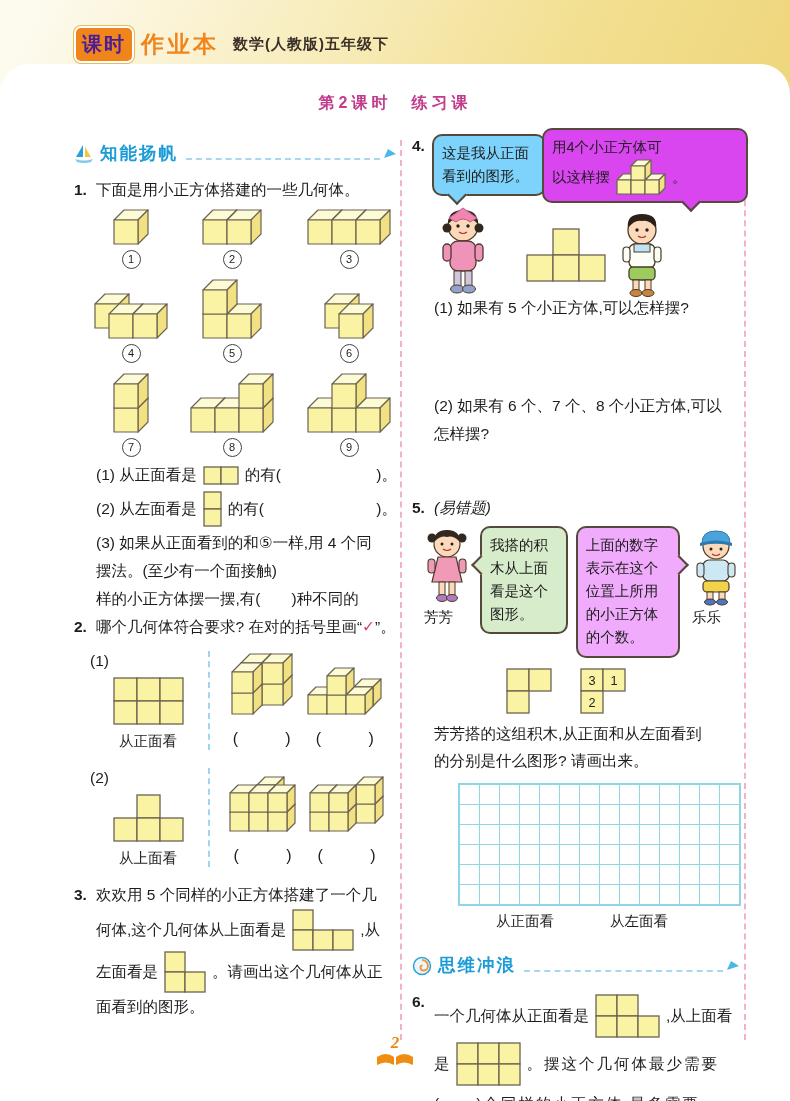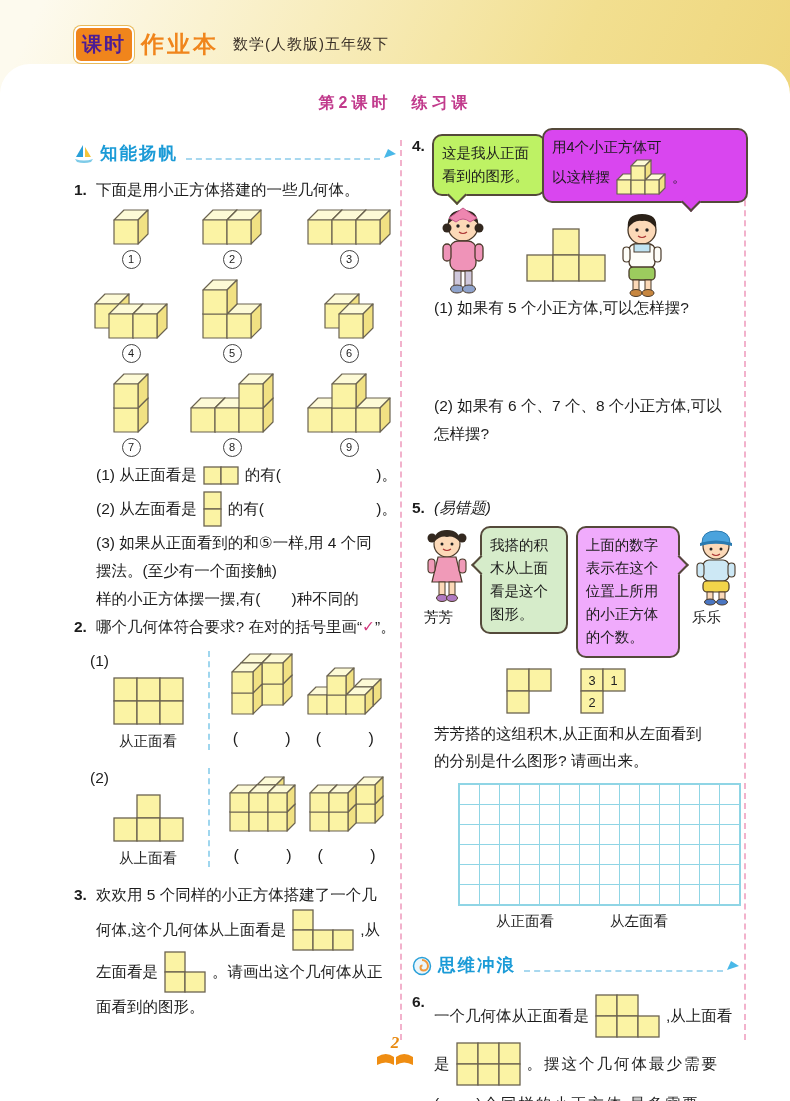--- a/index.html
+++ b/index.html
@@ -5,21 +5,21 @@
   html,body{margin:0;padding:0;background:#e8e8e8;}
   .page{position:relative;width:790px;height:1101px;background:#fff;overflow:hidden;
         font-family:"Liberation Sans","DejaVu Sans",sans-serif;color:#1c1c1c;}
   .banner{position:absolute;top:0;left:0;right:0;height:140px;
         background:linear-gradient(115deg,#fdfaee 5%,#f8edbe 38%,#f2df90 70%,#eed57a 100%);}
   .sheet{position:absolute;top:64px;left:0;right:0;bottom:0;background:#fff;border-radius:30px 30px 0 0;}
   .logo{position:absolute;top:26px;left:74px;display:flex;align-items:center;z-index:5;}
   .logo-badge{background:#f0851c;color:#4c1d95;font-weight:bold;font-size:20px;padding:3px 6px;
         border-radius:7px;letter-spacing:2px;border:2px solid #fff;box-shadow:0 0 0 1px #e8ba5a;}
   .logo-suffix{color:#f0851c;font-weight:bold;font-size:23px;letter-spacing:3px;margin-left:7px;}
-  .edition{color:#3a3028;font-weight:normal;font-size:15px;margin-left:14px;letter-spacing:1px;}
+  .edition{color:#3a3028;font-weight:bold;font-size:15px;margin-left:14px;letter-spacing:1px;}
   .title{position:absolute;top:82px;left:0;width:100%;text-align:center;color:#c13a8c;
         font-size:16px;font-weight:bold;letter-spacing:4px;z-index:5;}
   .vdash{position:absolute;top:140px;height:900px;width:0;border-left:2px dashed #f2b2cc;z-index:4;}
   .vd-c{left:400px;}.vd-r{left:744px;}
   .col{position:absolute;font-size:15.5px;line-height:1.8;z-index:5;}
   .col-l{left:74px;top:132px;width:323px;}
   .col-r{left:412px;top:132px;width:328px;}
   .sec-head{display:flex;align-items:center;margin:6px 0 6px;}
   .sec-title{color:#1b9bd7;font-size:17.5px;font-weight:bold;letter-spacing:2px;margin-left:6px;}
   .sec-line{flex:1;border-bottom:2px dashed #a8d8ef;height:10px;margin:0 3px 0 8px;}
@@ -39,21 +39,21 @@
   .q2left{width:116px;flex:none;display:flex;flex-direction:column;}
   .q2figwrap{display:flex;flex-direction:column;align-items:center;margin-top:2px;}
   .q2view-label{font-size:14.5px;margin-top:3px;}
   .q2div{border-left:2px dashed #9fd6ee;margin:4px 6px 4px 2px;}
   .q2opts{flex:1;display:flex;justify-content:space-evenly;align-items:flex-end;}
   .q2opt{display:flex;flex-direction:column;align-items:center;}
   .q2paren{display:flex;width:58px;justify-content:space-between;font-size:16px;margin-top:10px;}
   .q4illus{position:relative;height:162px;}
   .bubble{position:absolute;border:2px solid #54493a;border-radius:10px;padding:6px 8px;
         font-size:14.5px;line-height:1.6;z-index:2;}
-  .b-cream{background:#bef264;}
+  .b-cream{background:#7dd3fc;}
   .b-pink{background:#d946ef;}
   .b-green{background:#d6ecca;}
   .b-yellow{background:#f0abfc;}
   .btail{position:absolute;width:12px;height:12px;background:inherit;transform:rotate(45deg);z-index:1;}
   .t-down{bottom:-8px;border-right:2px solid #54493a;border-bottom:2px solid #54493a;}
   .t-left{left:-8px;top:30px;border-left:2px solid #54493a;border-bottom:2px solid #54493a;}
   .t-right{right:-8px;top:30px;border-top:2px solid #54493a;border-right:2px solid #54493a;}
   .q5illus{display:flex;align-items:flex-start;margin:4px 0 2px -10px;}
   .kidcol{display:flex;flex-direction:column;align-items:flex-start;flex:none;}
   .kid-name{font-size:14.5px;margin-top:-2px;}

